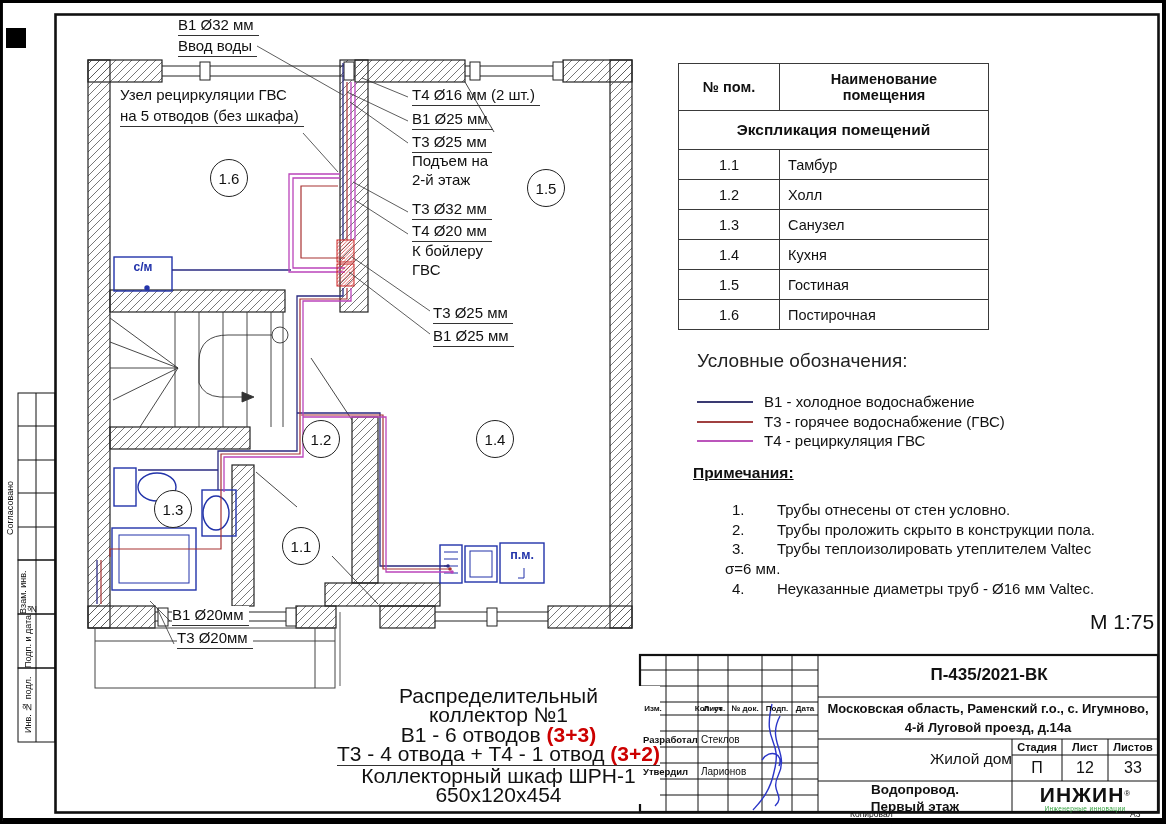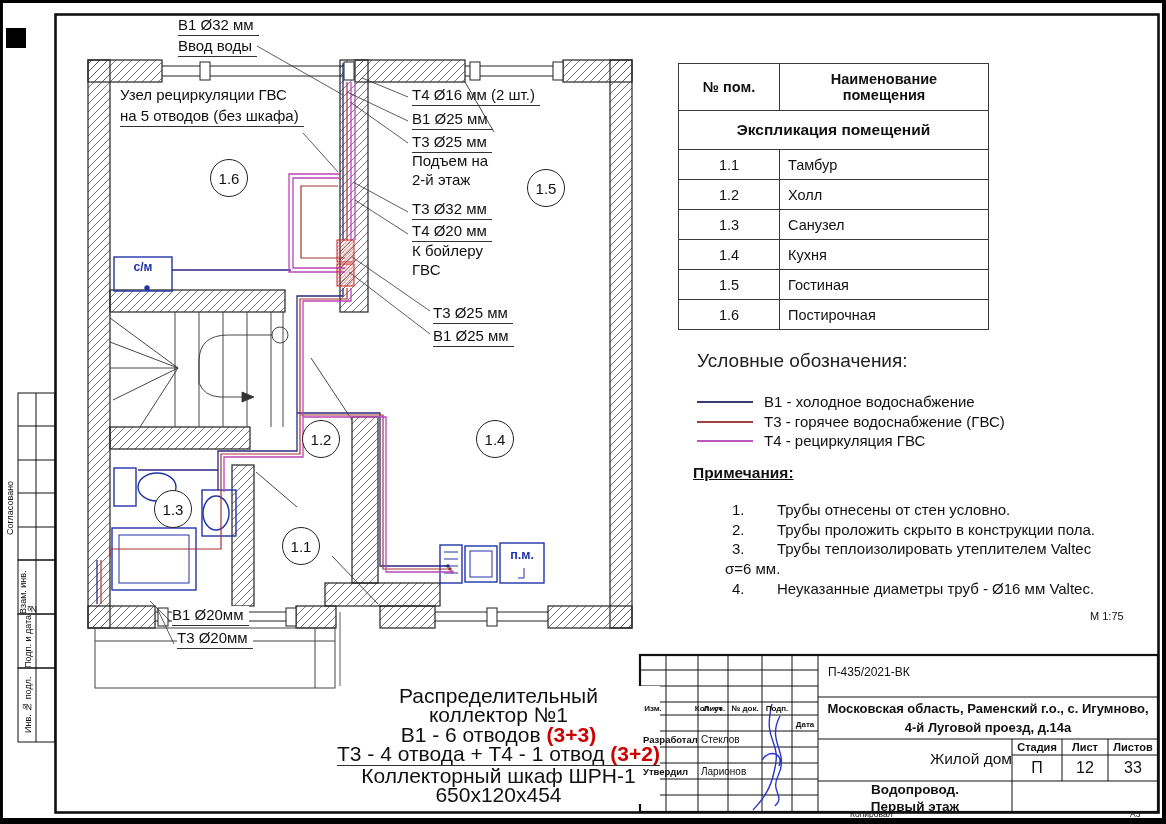--- a/index.html
+++ b/index.html
@@ -35,21 +35,21 @@
   
   .notes-title{font-size:15.5px;font-weight:bold;text-decoration:underline;}
   .notes{position:absolute;left:681px;top:500px;width:372px;z-index:3;margin-left:44px;}
   .note{font-size:15px;line-height:19.7px;text-indent:7px;}
   .note .n{display:inline-block;min-width:45px;text-indent:0;}
   
   .st{position:absolute;z-index:3;}
   .st-small{font-size:8px;text-align:center;font-weight:bold;}
   .st-role{font-size:9.5px;font-weight:bold;}
   .st-name{font-size:10px;}
-  .st-doc{font-size:12px;text-align:left;}
+  .st-doc{font-size:17px;text-align:center;font-weight:bold;}
   .st-addr{font-size:13px;font-weight:bold;text-align:center;line-height:1.45;}
   .st-obj{font-size:15.5px;text-align:right;}
   .st-sheetname{font-size:13.5px;font-weight:bold;text-align:center;line-height:1.25;}
   .st-colhdr{font-size:11px;font-weight:bold;text-align:center;}
   .st-val{font-size:16px;text-align:center;}
   .logo{position:absolute;z-index:3;text-align:center;line-height:1;}
   .logo-main{font-size:21px;font-weight:bold;letter-spacing:1px;color:#111;}
   .logo-reg{font-size:8px;vertical-align:super;}
   .logo-tag{font-size:6.5px;color:#2e9e3a;letter-spacing:0.4px;margin-top:1px;}
   .tiny{font-size:8.5px;}
@@ -336,53 +336,57 @@
   </div>
 
   <div class="txt notes-title" style="left:693px;top:464px;">Примечания:</div>
   <div class="notes">
     <div class="note"><span class="n">1.</span><span>Трубы отнесены от стен условно.</span></div>
     <div class="note"><span class="n">2.</span><span>Трубы проложить скрыто в конструкции пола.</span></div>
     <div class="note"><span class="n">3.</span><span>Трубы теплоизолировать утеплителем Valtec σ=6 мм.</span></div>
     <div class="note"><span class="n">4.</span><span>Неуказанные диаметры труб - Ø16 мм Valtec.</span></div>
   </div>
 
-  <div class="txt" style="left:1090px;top:610px;font-size:11px;">М 1:75</div>
+  <div class="txt" style="left:1090px;top:610px;font-size:21px;">М 1:75</div>
 
   <div class="st st-doc" style="left:828px;top:665px;width:322px;">П-435/2021-ВК</div>
   <div class="st st-addr" style="left:820px;top:700px;width:336px;">
     <div>Московская область, Раменский г.о., с. Игумново,</div>
     <div>4-й Луговой проезд, д.14а</div>
   </div>
 
   <div class="st st-small" style="left:640px;top:704px;width:26px;">Изм.</div>
   <div class="st st-small" style="left:666px;top:704px;width:32px;margin-left:28px;">Кол. уч.</div>
   <div class="st st-small" style="left:698px;top:704px;width:30px;">Лист</div>
   <div class="st st-small" style="left:728px;top:704px;width:34px;">№ док.</div>
   <div class="st st-small" style="left:762px;top:704px;width:30px;">Подп.</div>
-  <div class="st st-small" style="left:792px;top:704px;width:26px;margin-top:16px;">Дата</div>
+  <div class="st st-small" style="left:792px;top:704px;width:26px;">Дата</div>
 
   <div class="st st-role" style="left:643px;top:734px;">Разработал</div>
   <div class="st st-name" style="left:701px;top:734px;">Стеклов</div>
   <div class="st st-role" style="left:643px;top:766px;">Утвердил</div>
   <div class="st st-name" style="left:701px;top:766px;">Ларионов</div>
 
   <div class="st st-obj" style="left:818px;top:750px;width:194px;">Жилой дом</div>
   <div class="st st-sheetname" style="left:818px;top:782px;width:194px;">
     <div>Водопровод.</div>
     <div>Первый этаж</div>
   </div>
 
   <div class="st st-colhdr" style="left:1012px;top:741px;width:50px;">Стадия</div>
   <div class="st st-colhdr" style="left:1062px;top:741px;width:46px;">Лист</div>
   <div class="st st-colhdr" style="left:1108px;top:741px;width:50px;">Листов</div>
   <div class="st st-val" style="left:1012px;top:759px;width:50px;">П</div>
   <div class="st st-val" style="left:1062px;top:759px;width:46px;">12</div>
   <div class="st st-val" style="left:1108px;top:759px;width:50px;">33</div>
 
+  <div class="logo" style="left:1012px;top:784px;width:146px;">
+    <div><span class="logo-main">ИНЖИН</span><span class="logo-reg">®</span></div>
+    <div class="logo-tag">Инженерные инновации</div>
+  </div>
 
   <div class="txt tiny" style="left:850px;top:809px;">Копировал</div>
   <div class="txt tiny" style="left:1130px;top:809px;">А3</div>
 
   <div class="vert abs" style="left:2px;top:455px;width:16px;height:105px;z-index:3;">Согласовано</div>
   <div class="vert abs" style="left:19px;top:560px;width:17px;height:54px;z-index:3;">Взам. инв. №</div>
   <div class="vert abs" style="left:19px;top:614px;width:17px;height:54px;z-index:3;">Подп. и дата</div>
   <div class="vert abs" style="left:19px;top:668px;width:17px;height:74px;z-index:3;">Инв. № подл.</div>
 
 </div>

